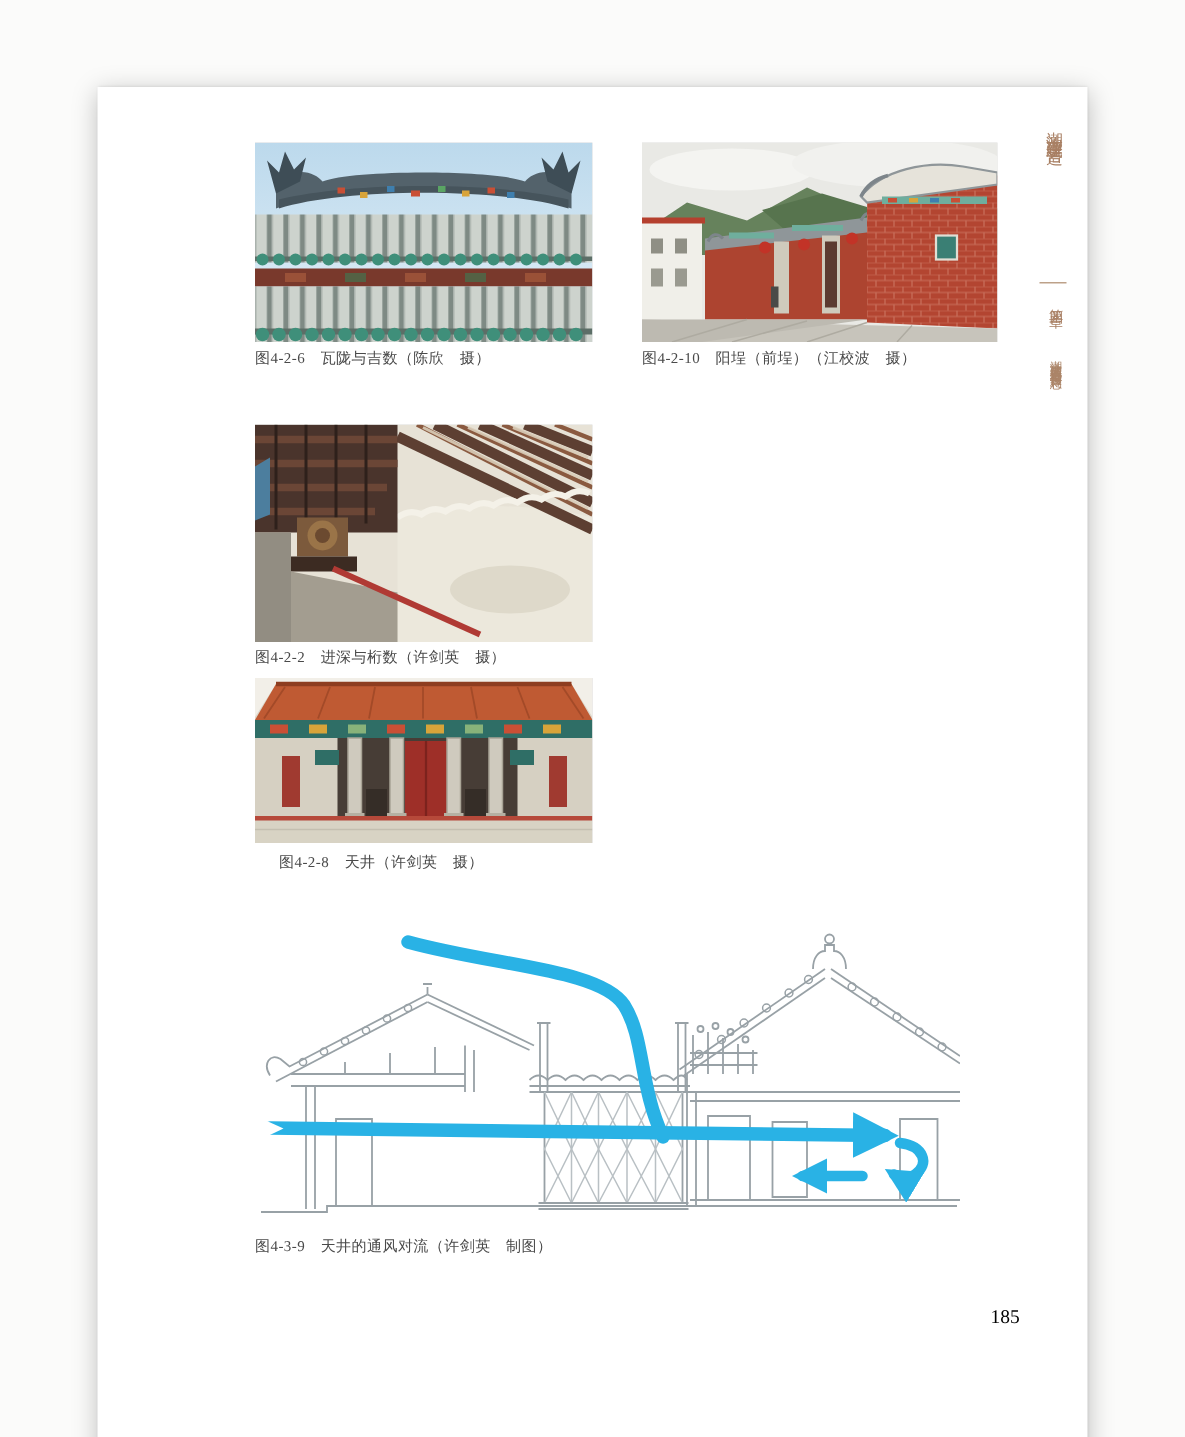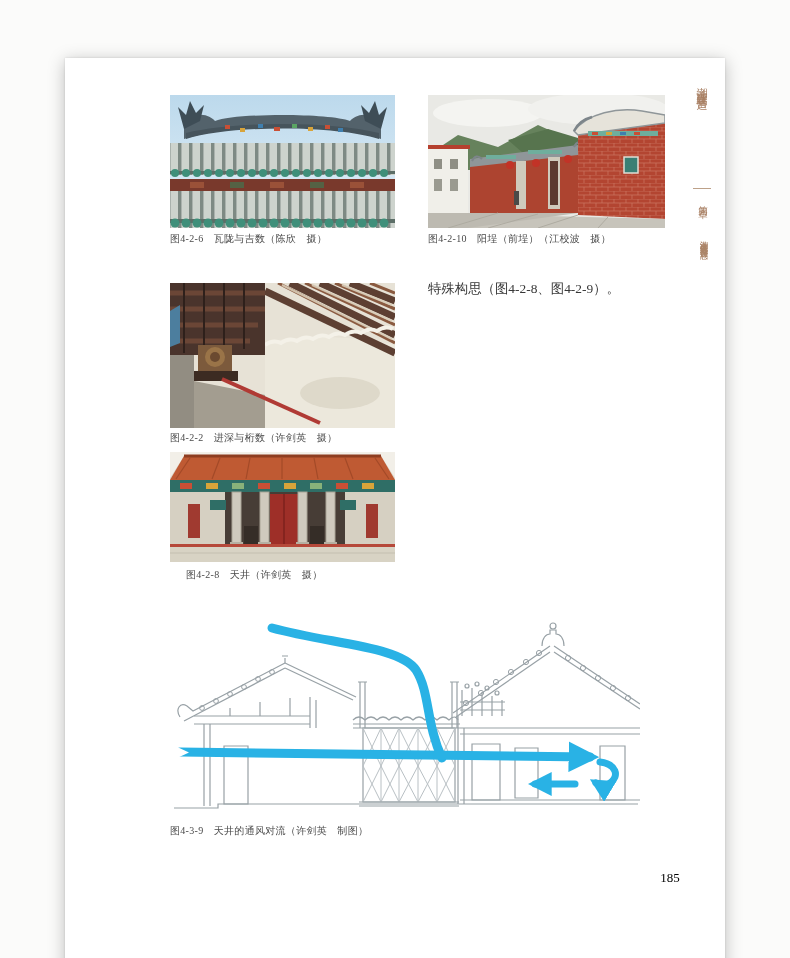--- a/index.html
+++ b/index.html
@@ -310,21 +310,20 @@
         <rect x="140" y="74" width="14" height="18" fill="#352d27"></rect>
 
       <rect x="0" y="92" width="225" height="18" fill="#d8d3c4"></rect>
       <rect x="0" y="92" width="225" height="3" fill="#b6493a"></rect>
       <path d="M0,101 H225" stroke="#c4bfb0" stroke-width="1"></path>
     </svg>
   </div>
   <div class="caption" style="left:105px;top:510px;margin-left:16px;">图4-2-8　天井（许剑英　摄）</div>
 
   <div class="textcol">
-    <p>特殊构思（图4-2-8、图4-2-9）。</p>
   </div>
 
   <div class="diagram">
     <svg width="480" height="200" viewBox="0 0 480 200">
       <defs>
         <marker id="ah" markerUnits="strokeWidth" markerWidth="3.4" markerHeight="3.4" viewBox="0 0 10 10" refX="7" refY="5" orient="auto">
           <path d="M0,0 L10,5 L0,10 Z" fill="#29b2e5"></path>
         </marker>
       </defs>
 

